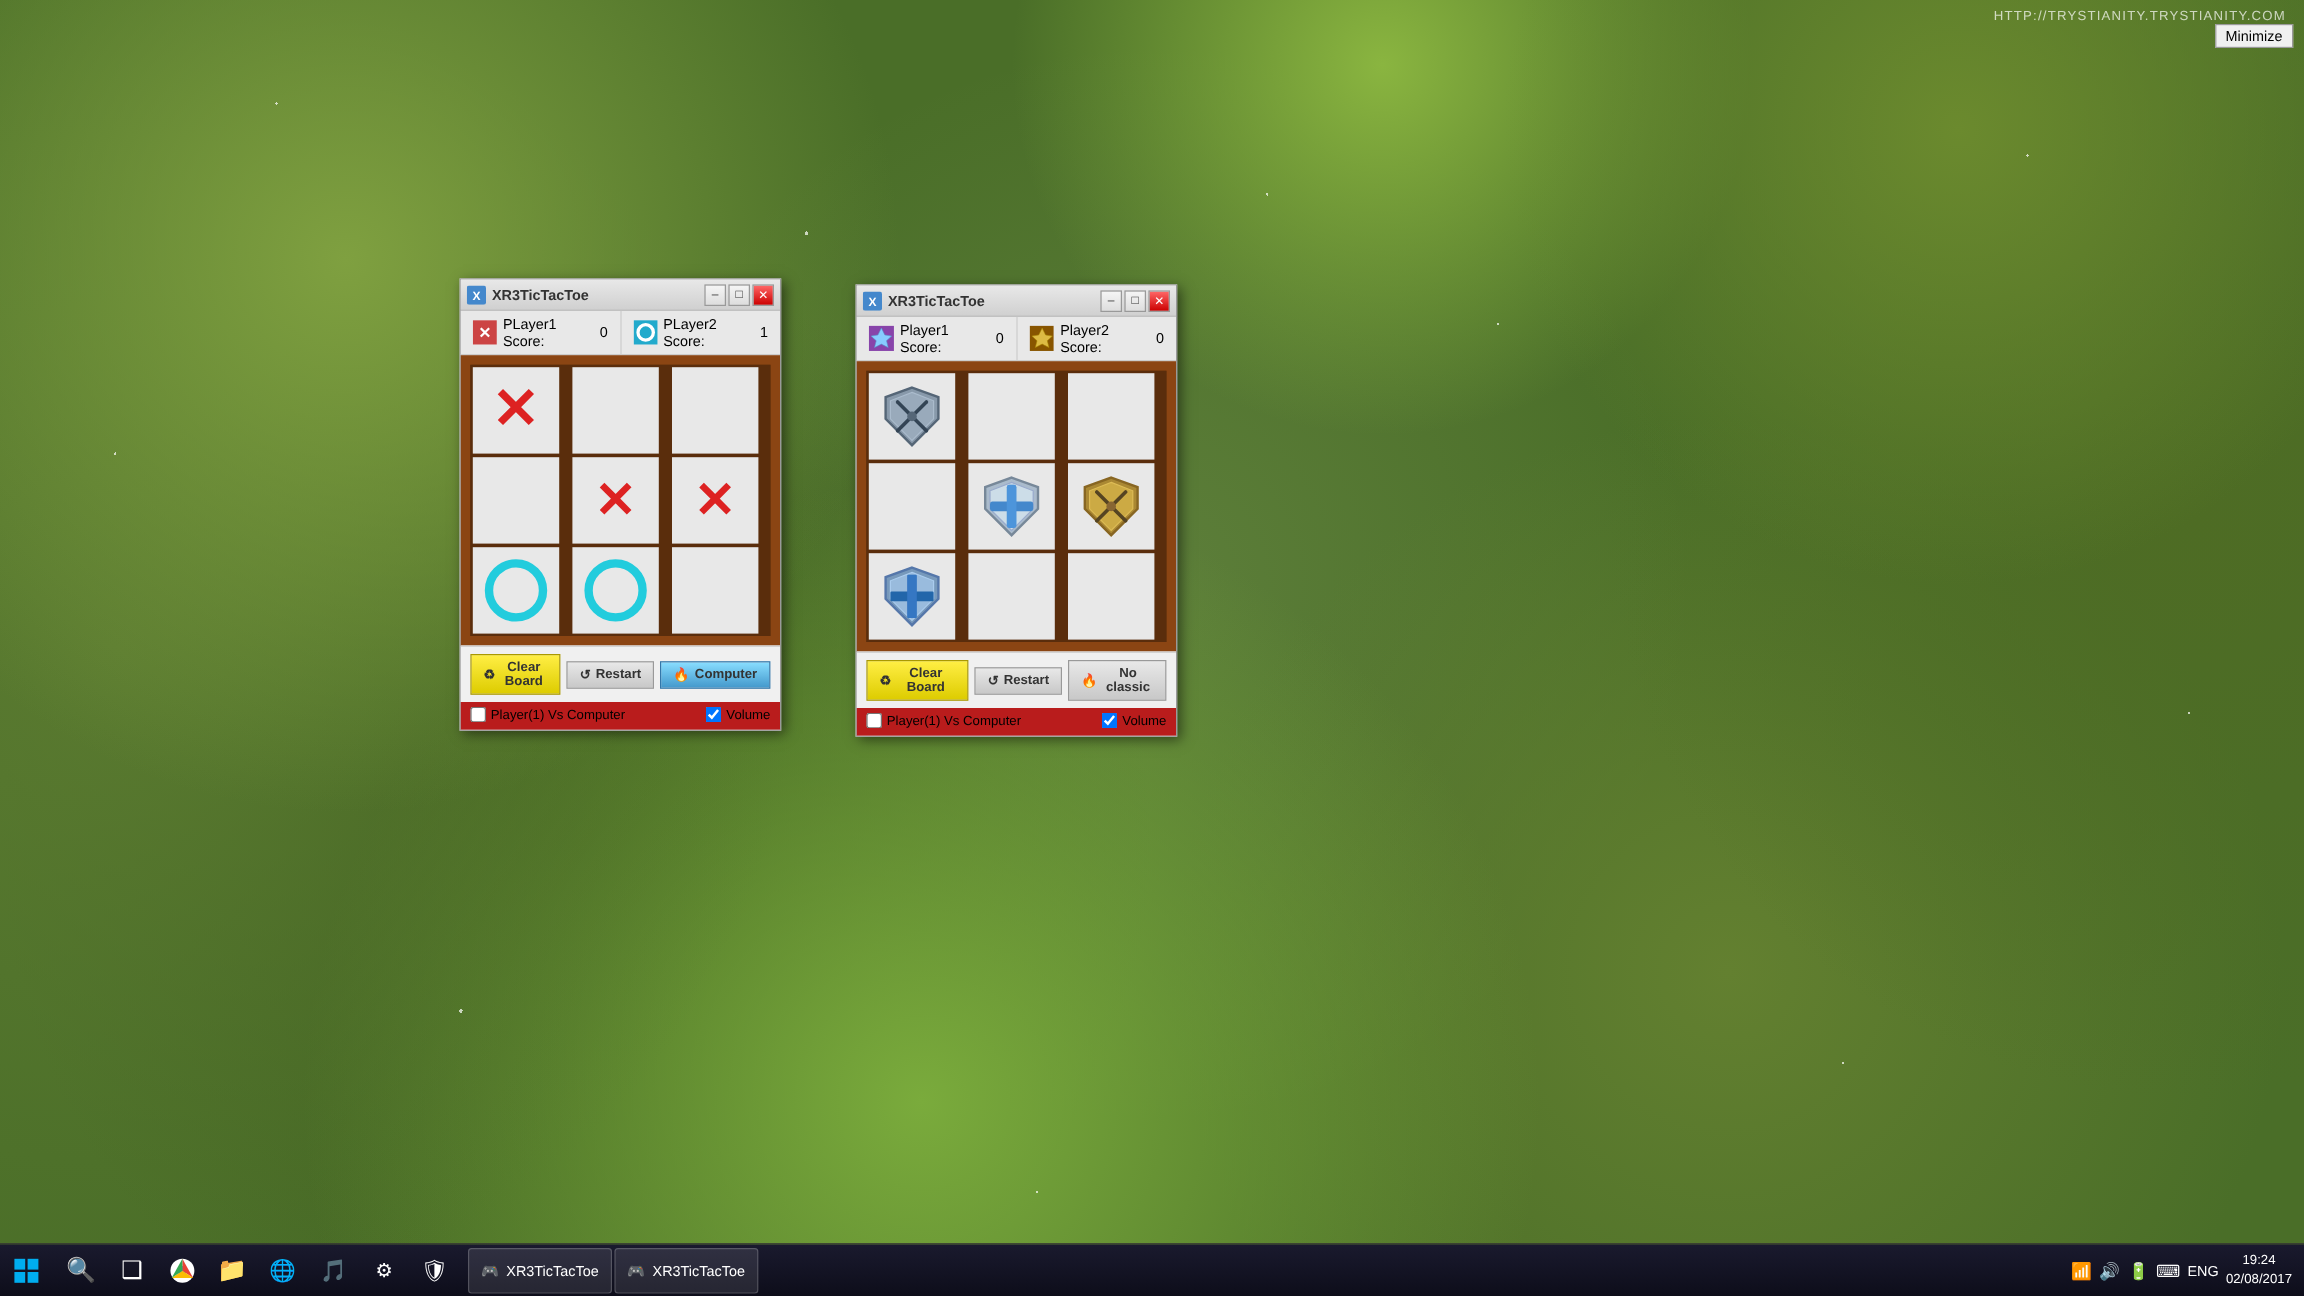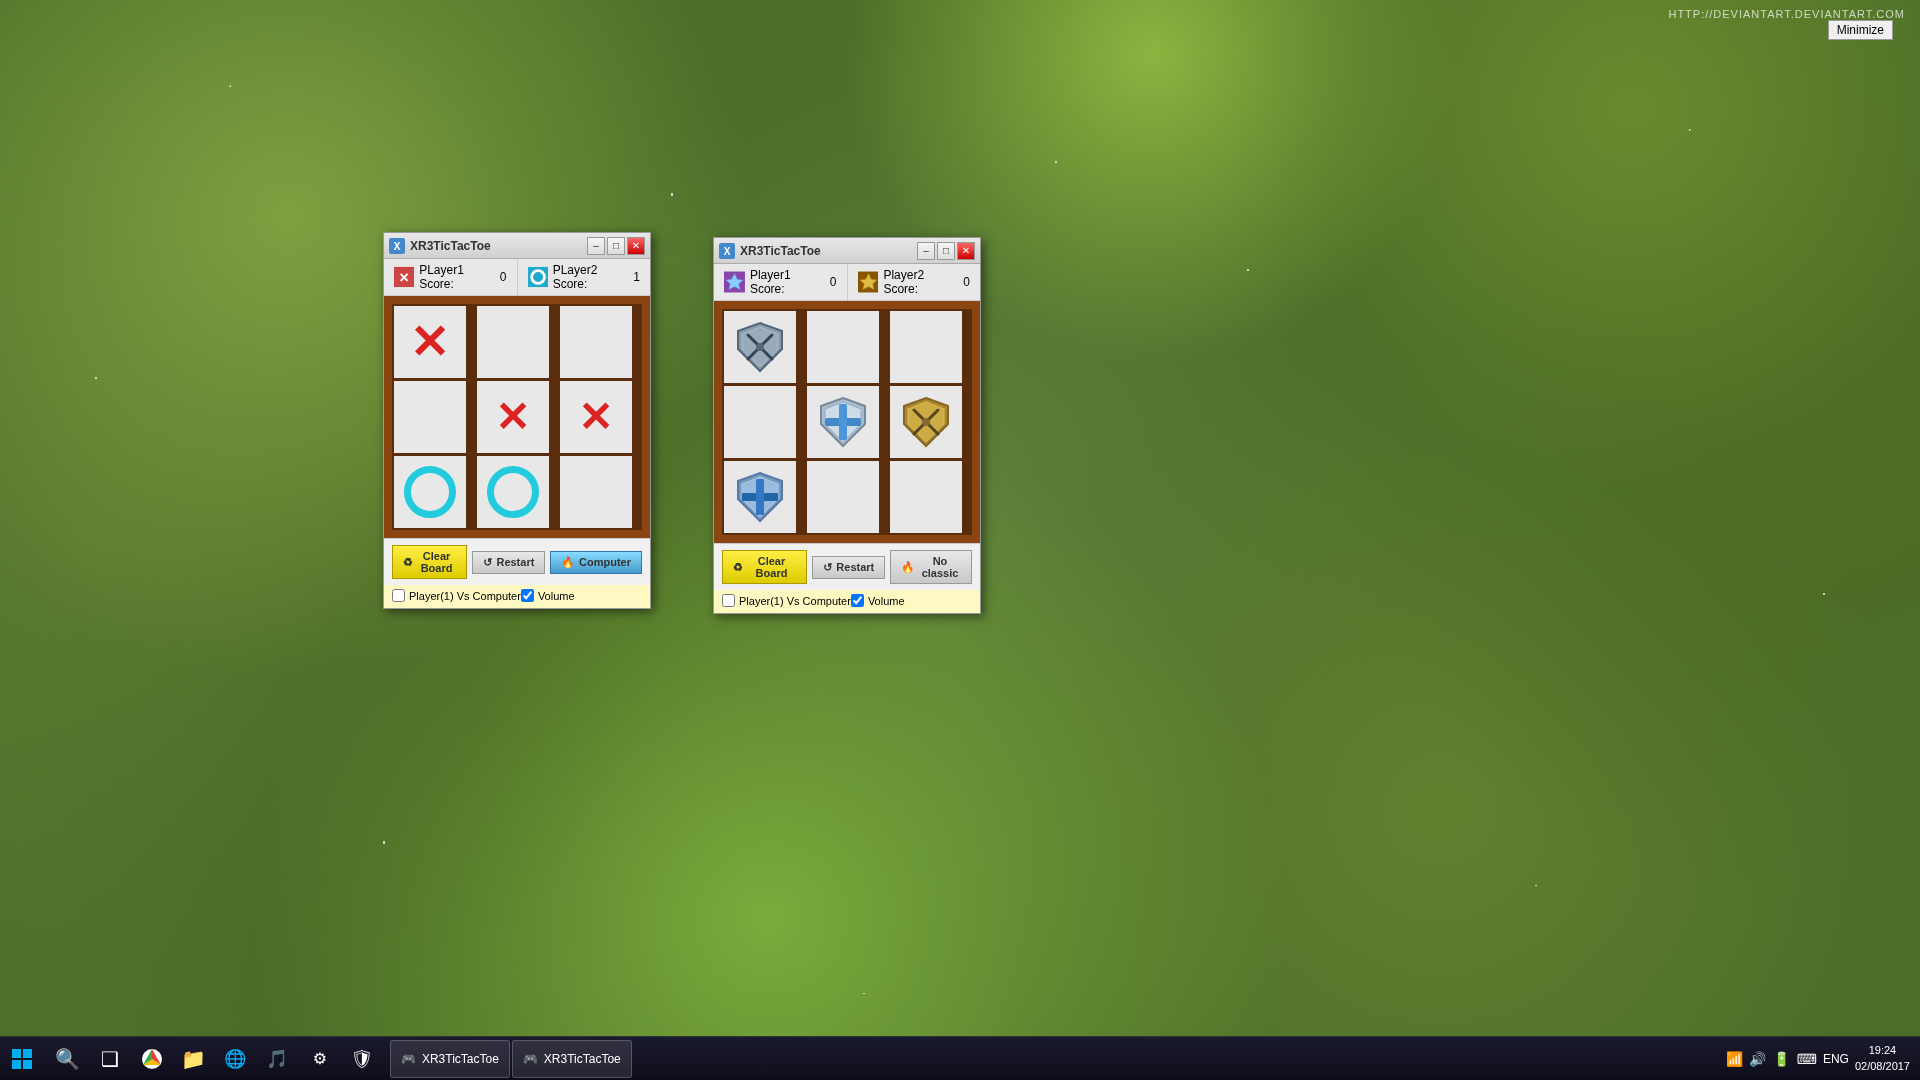--- a/index.html
+++ b/index.html
@@ -56,21 +56,21 @@
       color: rgba(255,255,255,0.7);
       font-size: 11px;
       font-family: Arial, sans-serif;
       letter-spacing: 1px;
     }
 
     
     #minimize-btn {
       position: absolute;
       top: 20px;
-      right: 27px;
+      right: 9px;
       background: #f0f0f0;
       border: 1px solid #999;
       padding: 2px 8px;
       font-size: 12px;
       cursor: pointer;
       z-index: 100;
     }
 
     
     .window {
@@ -224,23 +224,23 @@
       display: flex;
       align-items: center;
       gap: 4px;
       color: #333;
     }
 
     .checkbox-row {
       padding: 4px 8px 6px;
       display: flex;
       align-items: center;
-      justify-content: flex-start;
+      justify-content: space-between;
       font-size: 11px;
-      background: #fef9c3;
+      background: #b91c1c;
     }
 
     .checkbox-item {
       display: flex;
       align-items: center;
       gap: 4px;
     }
 
     
     .mark-x {
@@ -370,21 +370,21 @@
       width: 52px;
       height: 52px;
     }
   </style>
 </head>
 <body>
 
 <div id="fractal-bg"></div>
 
 <div id="watermark">
-  <span>HTTP://DEVIANTART.DEVIANTART.COM</span>
+  <span>HTTP://TRYSTIANITY.TRYSTIANITY.COM</span>
 </div>
 
 <button id="minimize-btn">Minimize</button>
 
 <div id="window1" class="window">
 
   <div class="window-titlebar">
     <div class="window-title-left">
 
       <svg class="window-icon" viewBox="0 0 16 16">

